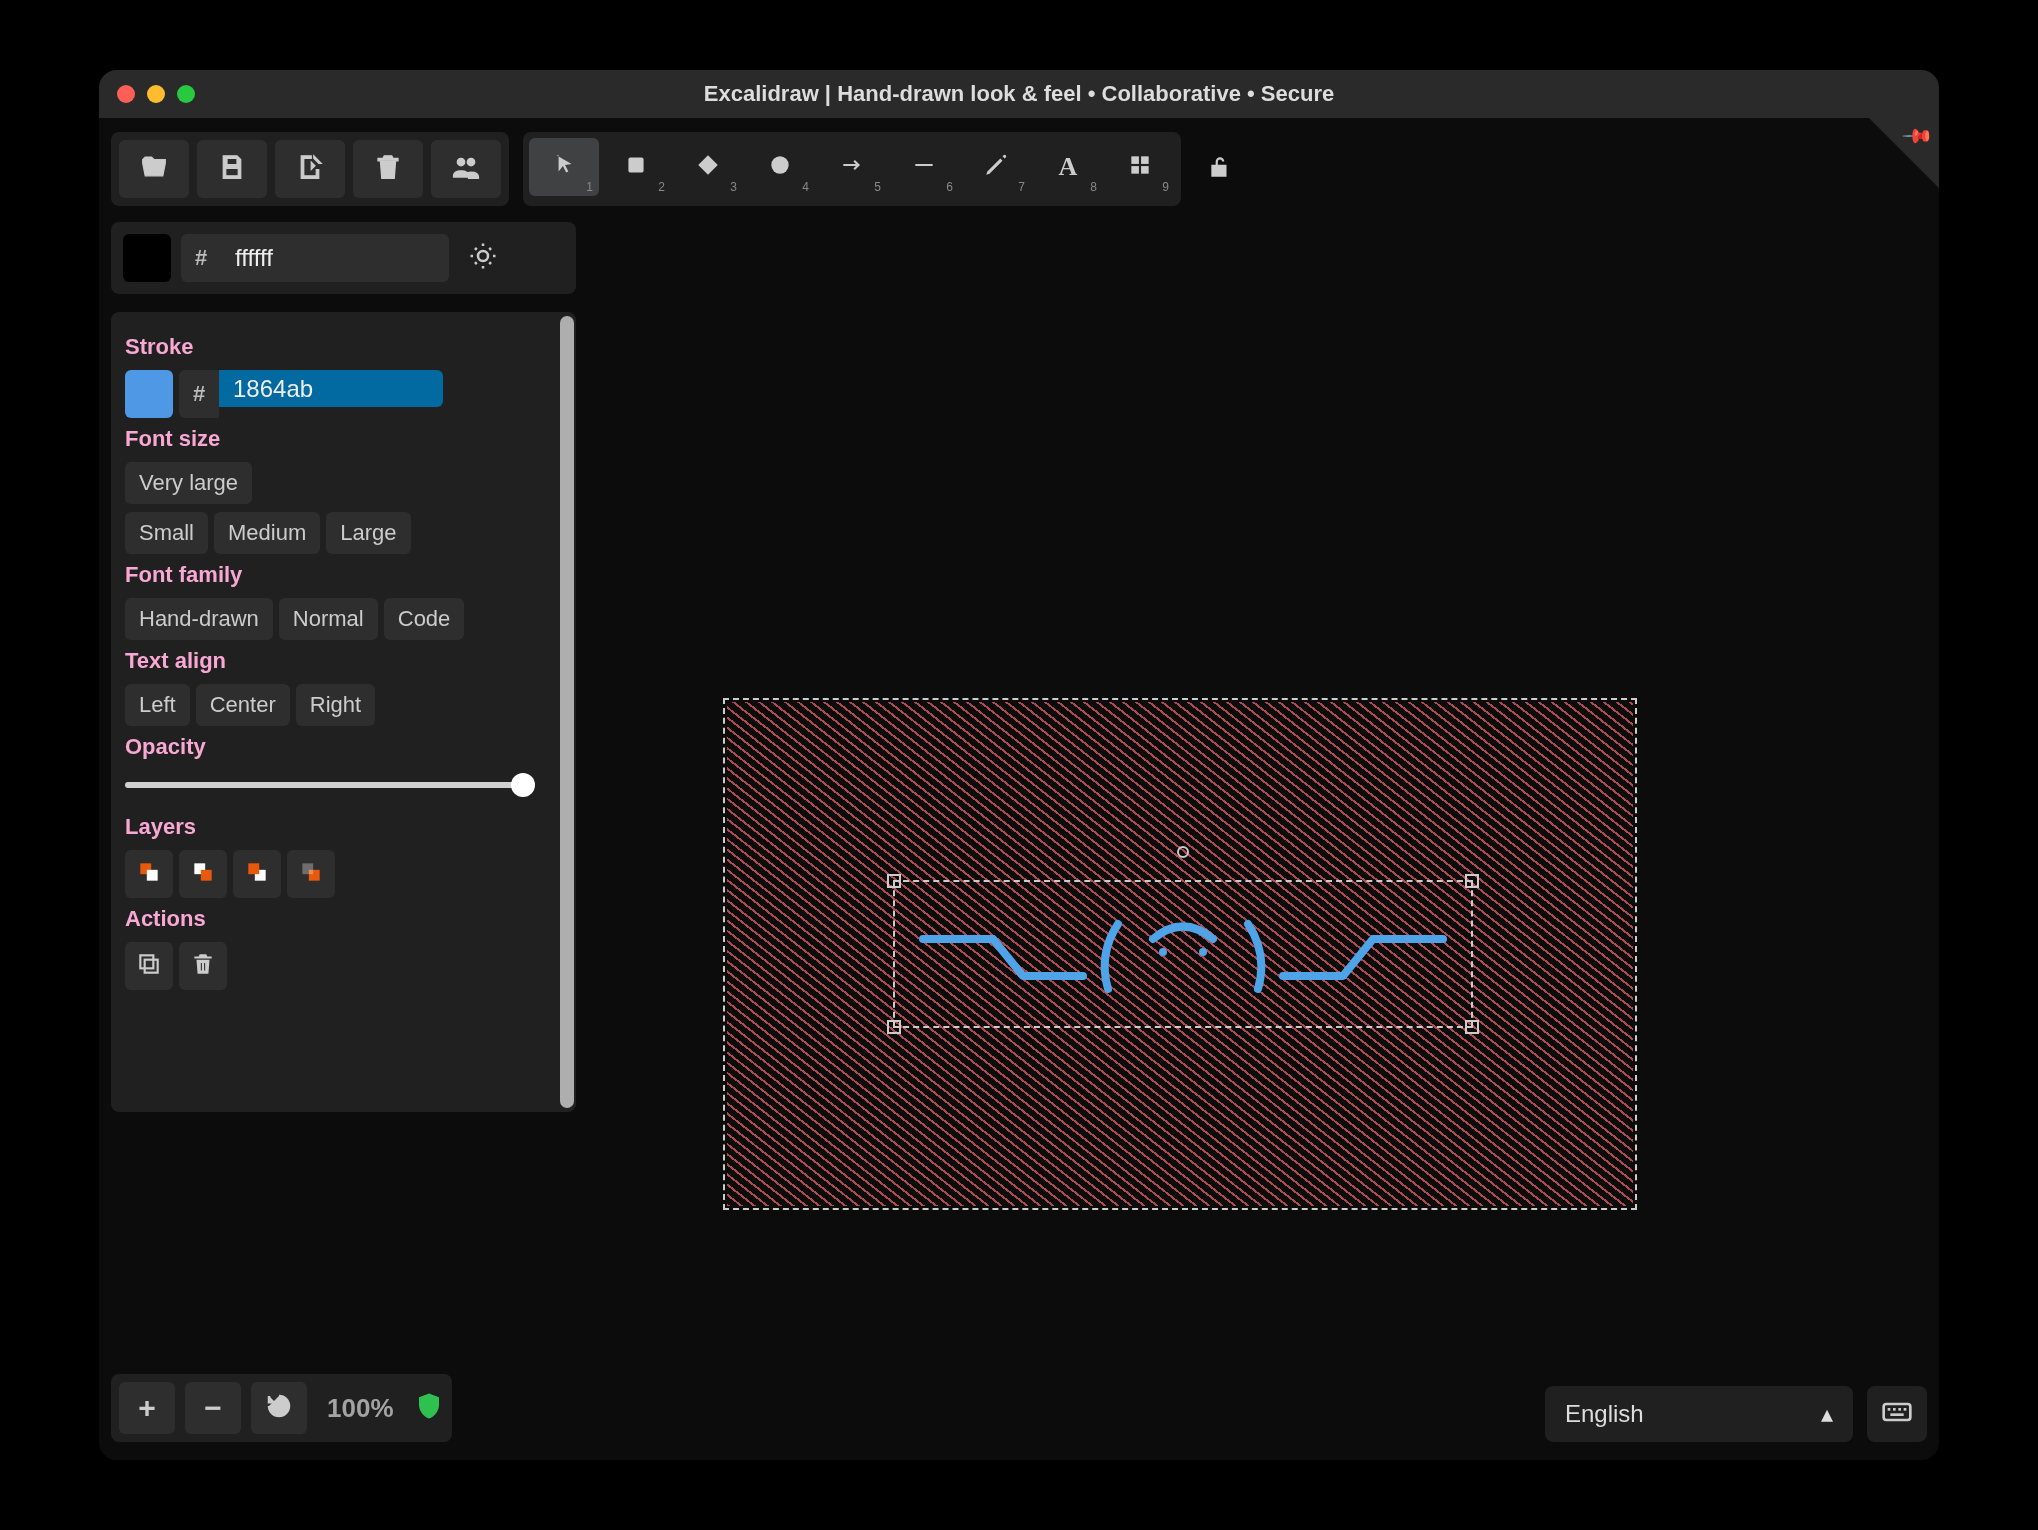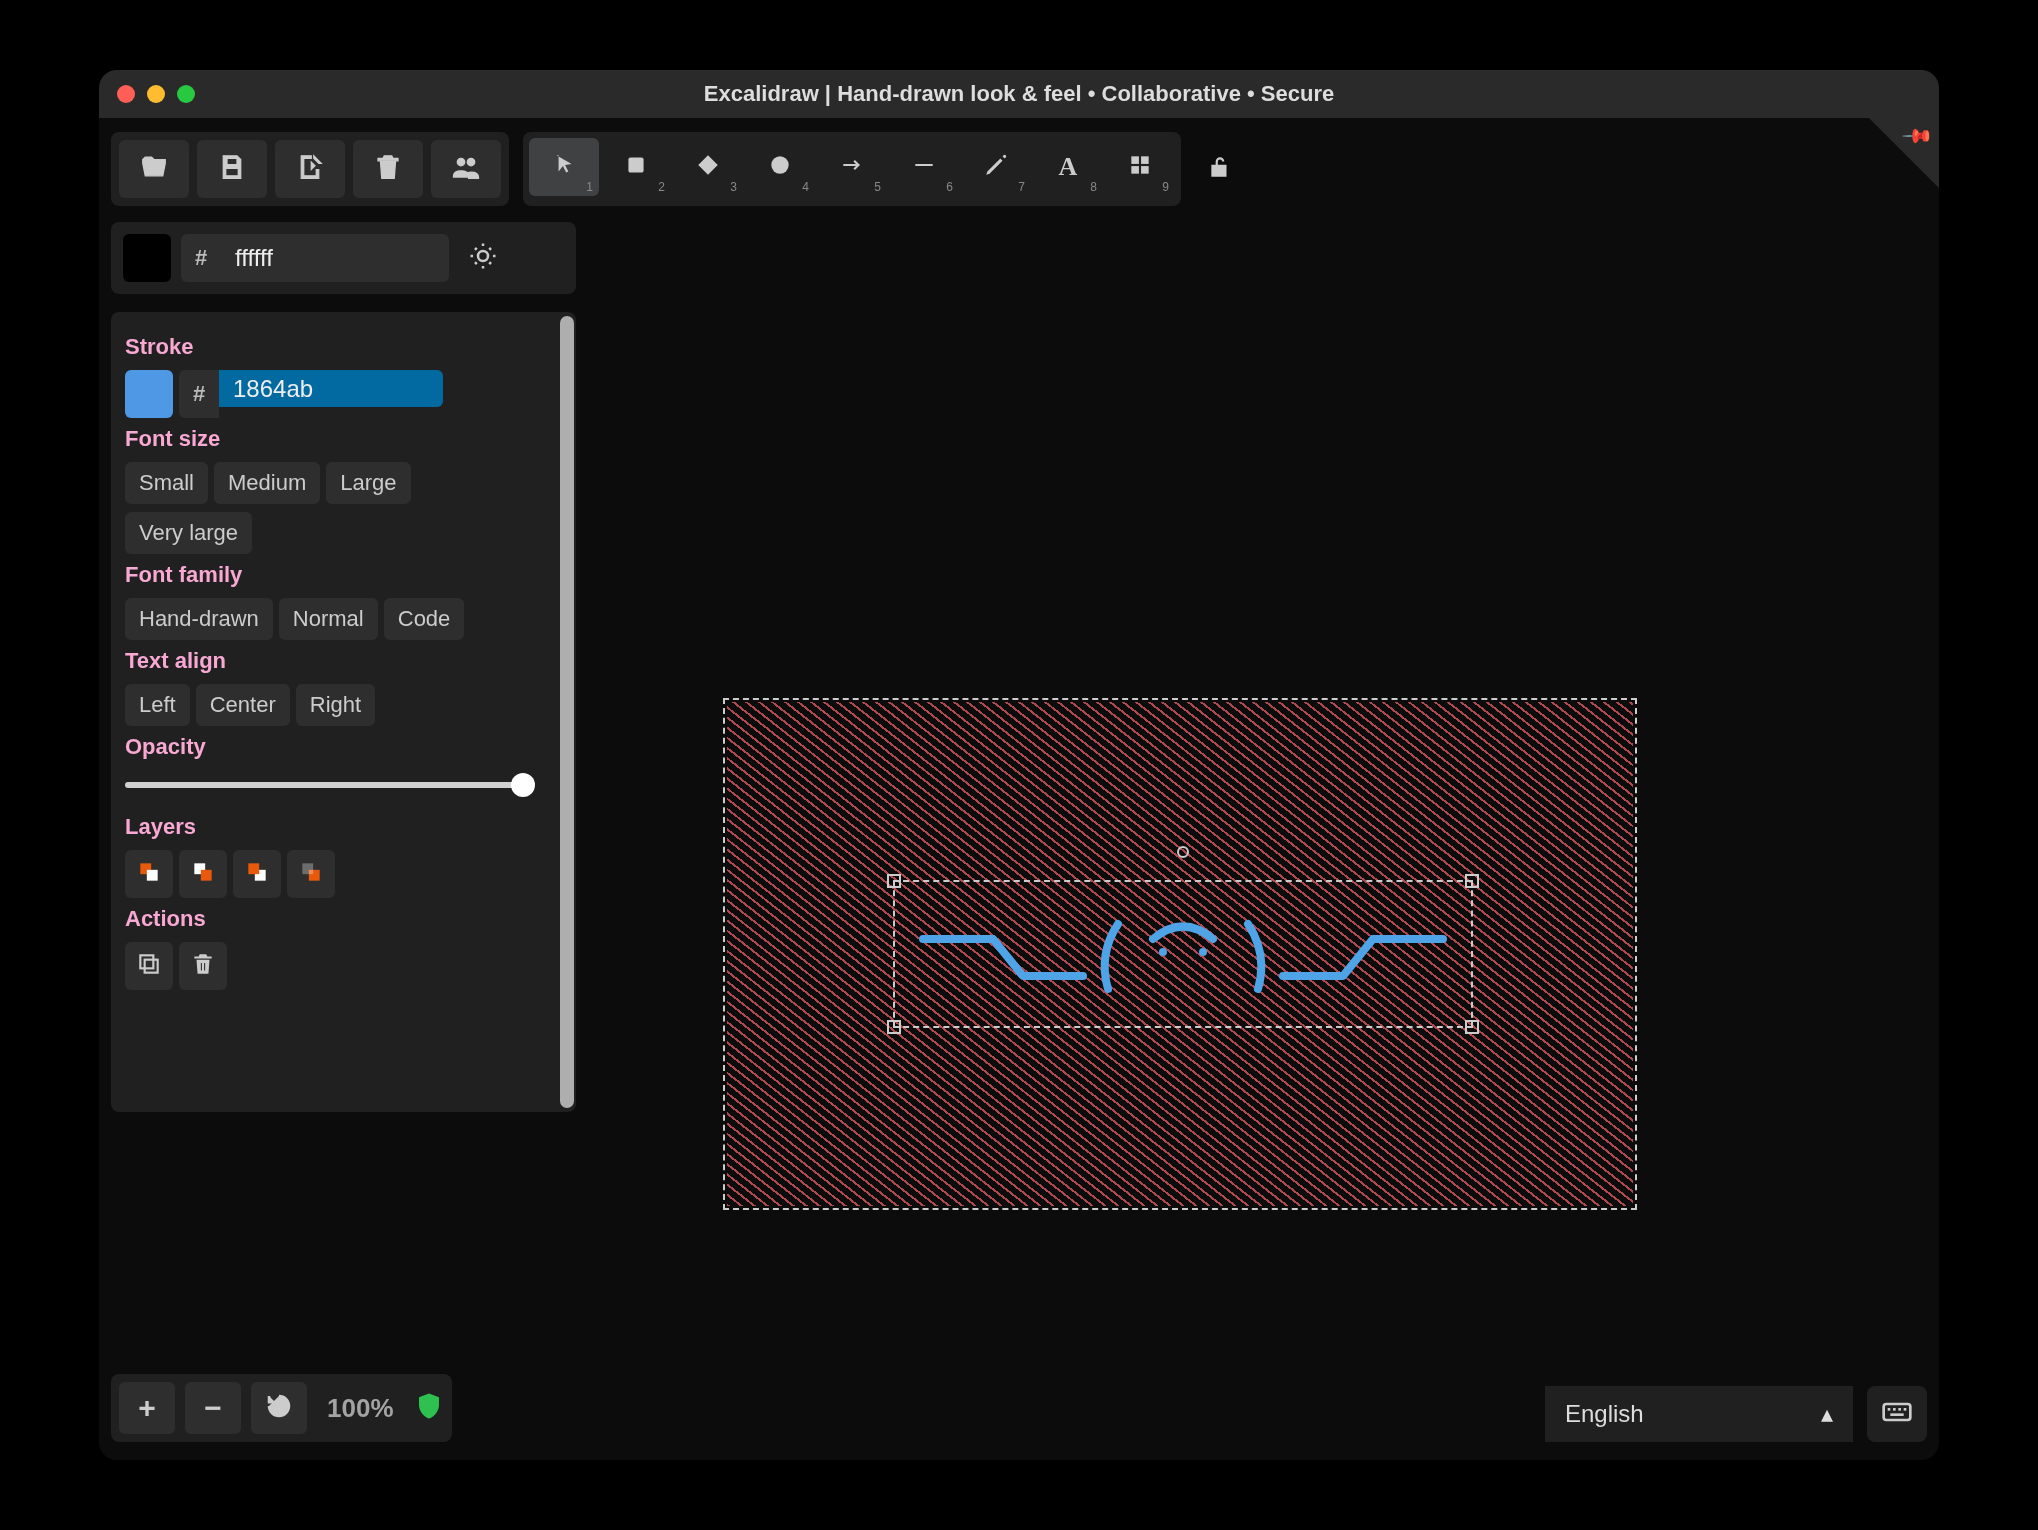--- a/index.html
+++ b/index.html
@@ -140,21 +140,21 @@
 }
 .bottom-left .btn { width: 56px; height: 52px; }
 .zoom-label { color:#a3a3a3; font-size:26px; font-weight:700; padding: 0 10px; }
 .shield { color:#2ec14f; }
 
 .bottom-right {
   position: absolute; bottom: 18px; right: 12px;
   display: flex; align-items: center; gap: 14px;
 }
 .lang {
-  background: #202020; border-radius: 0; height: 56px; width: 308px;
+  background: #202020; border-radius: 8px; height: 56px; width: 308px;
   display: flex; align-items:center; justify-content: space-between;
   padding: 0 20px; color:#ddd; font-size: 24px; cursor:pointer;
 }
 .kbd {
   background:#202020; border-radius:8px; width:60px; height:56px;
   display:flex; align-items:center; justify-content:center;
   color:#ccc; cursor:pointer;
 }
 
 .canvas {
@@ -334,26 +334,26 @@
           <div class="row">
             <div class="swatch-small" style="background:#4f98e6"></div>
             <div style="display:flex">
               <div class="hash-small">#</div>
               <input class="color-input-small" value="1864ab" style="">
             </div>
           </div>
 
           <div class="section-label">Font size</div>
           <div class="row">
+            <div class="chip">Very large</div>
+          </div>
+          <div class="row">
             <div class="chip">Small</div>
             <div class="chip">Medium</div>
             <div class="chip">Large</div>
-          </div>
-          <div class="row">
-            <div class="chip">Very large</div>
           </div>
 
           <div class="section-label">Font family</div>
           <div class="row">
             <div class="chip">Hand-drawn</div>
             <div class="chip">Normal</div>
             <div class="chip">Code</div>
           </div>
 
           <div class="section-label">Text align</div>

